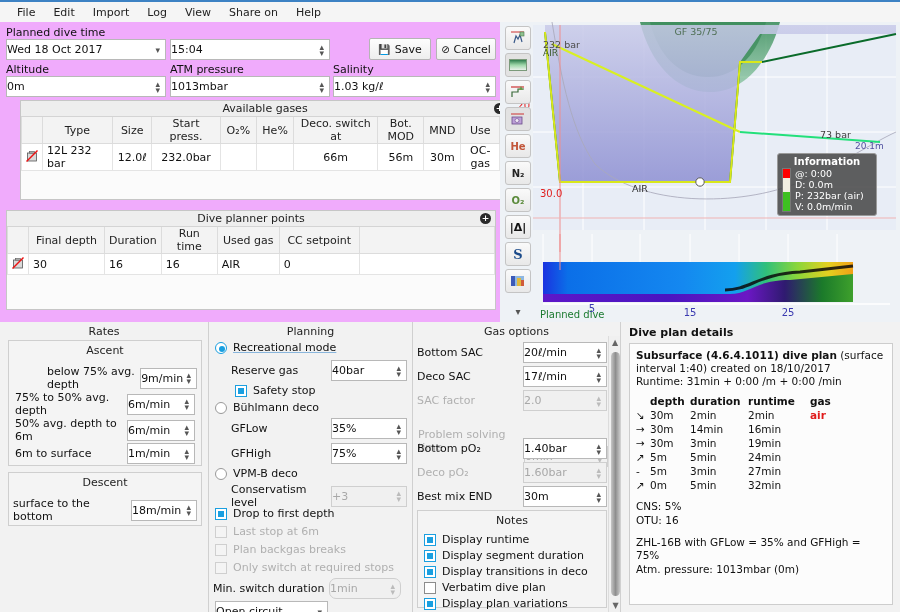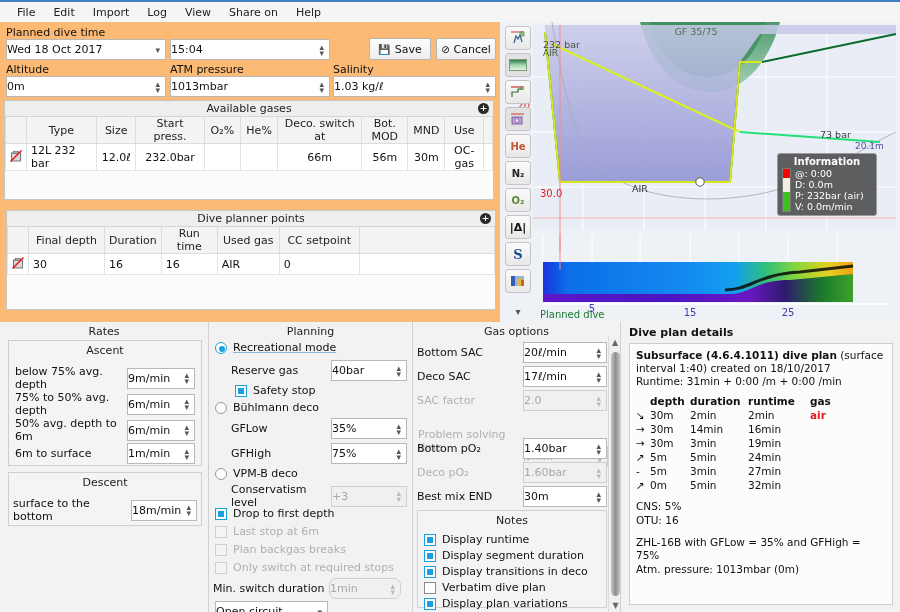--- a/index.html
+++ b/index.html
@@ -5,21 +5,21 @@
   * { box-sizing: border-box; }
   html, body {
     margin: 0; padding: 0;
     width: 900px; height: 612px;
     overflow: hidden;
     font-family: "DejaVu Sans", "Liberation Sans", sans-serif;
     font-size: 11px;
     color: #1a1a1a;
     background: #f0f0f0;
   }
-  #app { position: relative; width: 900px; height: 612px; background: #fdba74; }
+  #app { position: relative; width: 900px; height: 612px; background: #f0abfc; }
 
   
   .topline { position:absolute; left:0; top:0; width:900px; height:2px; background:#3d82c4; }
 
   
   .menubar { position:absolute; left:0; top:2px; width:900px; height:20px;
              background:#f5f5f5; display:flex; align-items:center; padding-left:8px; }
   .menuitem { padding: 2px 9px; font-size:11px; color:#222; cursor:default; }
 
   .fieldlabel { font-size:11px; color:#111; }
@@ -169,21 +169,21 @@
       </span>
   </div>
   <div class="spin" style="position:absolute;left:333px;top:76px;width:163px;">
     <span>1.03 kg/ℓ</span>
     <span class="arrows">
         <span>▴</span>
         <span>▾</span>
       </span>
   </div>
 
-  <div class="groupbox" style="left:4px;top:100px;width:490px;height:100px;">
+  <div class="groupbox" style="left:20px;top:100px;width:490px;height:100px;">
     <div class="gb-title">
       <span>Available gases</span>
       <span class="gb-plus">+</span>
     </div>
     <table class="tbl">
       <thead>
         <tr>
           <th style="width:18px;"></th>
           <th style="width:84px;">Type</th>
           <th style="width:40px;">Size</th>
@@ -423,21 +423,21 @@
   <div style="position:absolute;left:505px;top:303px;width:26px;height:16px;display:flex;align-items:center;justify-content:center;color:#555;font-size:10px;">
     <span>▾</span>
   </div>
 
   <div class="panel" style="left:0;top:322px;width:208px;height:290px;border-left:none;">
     <div class="panel-title">Rates</div>
     <div class="subgroup" style="left:8px;top:18px;width:194px;height:126px;">
       <div class="subgroup-title">Ascent</div>
 
       <div class="row" style="position:absolute;left:6px;top:24px;width:182px;">
-        <div class="lbl" style="width:112px;">below 75% avg. depth</div>
+        <div class="lbl" style="width:112px;margin-left:32px;">below 75% avg. depth</div>
         <div class="spin" style="width:68px;">
           <span>9m/min</span>
           <span class="arrows">
               <span>▴</span>
               <span>▾</span>
             </span>
         </div>
       </div>
       <div class="row" style="position:absolute;left:6px;top:50px;width:182px;">
         <div class="lbl" style="width:112px;">75% to 50% avg. depth</div>

